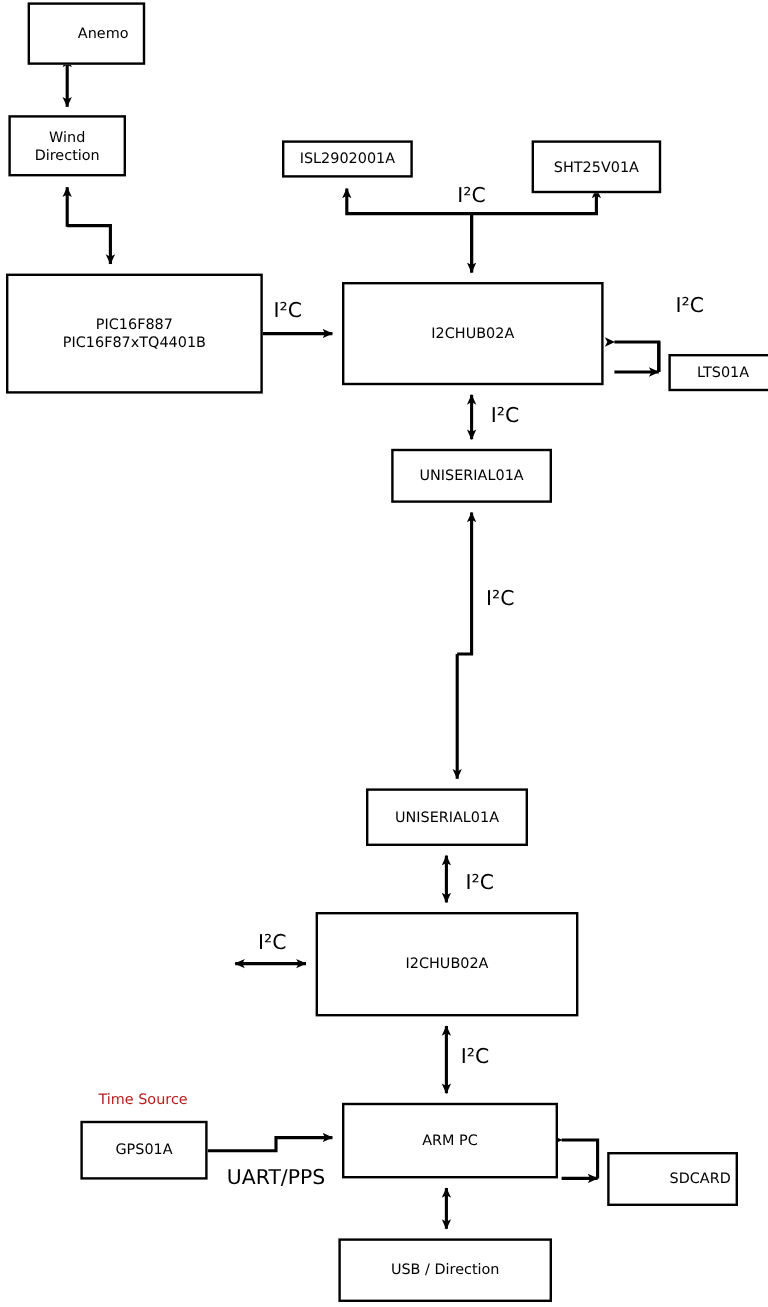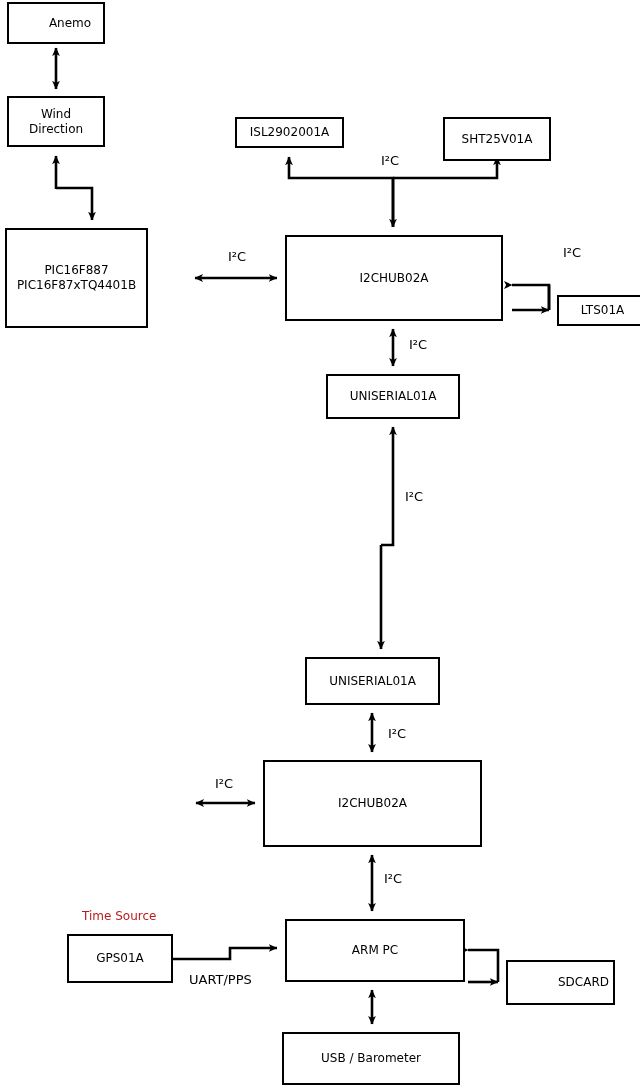--- a/index.html
+++ b/index.html
@@ -35,21 +35,21 @@
   }
   .node-label {
     font-size: 12px;
     color: #000000;
     line-height: 15px;
     white-space: pre-line;
     padding: 0 4px;
   }
   .edge-label {
     position: absolute;
-    font-size: 13px;
+    font-size: 17px;
     color: #000000;
     white-space: nowrap;
     z-index: 6;
   }
   .free-label {
     position: absolute;
     font-size: 12px;
     color: #b91c1c;
     white-space: nowrap;
     z-index: 6;
@@ -100,30 +100,30 @@
 
       <path d="M173,959 L230,959 L230,948 L277,948" marker-end="url(#arw)"></path>
 
       <path d="M498,982 L498,950 L468,950" marker-end="url(#arwback)"></path>
       <path d="M468,982 L498,982" marker-end="url(#arw)"></path>
 
       <line x1="372" y1="1024" x2="372" y2="990" marker-start="url(#arwback)" marker-end="url(#arw)"></line>
     </g>
   </svg>
 
-  <div class="node" style="left:7px; top:2px; width:98px; height:42px;padding-left:28px;">
+  <div class="node" style="left:23px; top:2px; width:98px; height:52px;padding-left:28px;">
     <span class="node-label">Anemo</span>
   </div>
 
   <div class="node" style="left:7px; top:96px; width:98px; height:51px;">
     <span class="node-label">Wind
 Direction</span>
   </div>
 
-  <div class="node" style="left:5px; top:228px; width:143px; height:100px;">
+  <div class="node" style="left:5px; top:228px; width:214px; height:100px;">
     <span class="node-label">PIC16F887
 PIC16F87xTQ4401B</span>
   </div>
 
   <div class="node" style="left:235px; top:117px; width:109px; height:31px;">
     <span class="node-label">ISL2902001A</span>
   </div>
 
   <div class="node" style="left:443px; top:117px; width:108px; height:44px;">
     <span class="node-label">SHT25V01A</span>
@@ -156,21 +156,21 @@
 
   <div class="node" style="left:285px; top:919px; width:180px; height:63px;justify-content:center;">
     <span class="node-label">ARM PC</span>
   </div>
 
   <div class="node" style="left:506px; top:960px; width:109px; height:45px;justify-content:flex-end;">
     <span class="node-label">SDCARD</span>
   </div>
 
   <div class="node" style="left:282px; top:1032px; width:178px; height:53px;">
-    <span class="node-label">USB / Barometer</span>
+    <span class="node-label">USB / Direction</span>
   </div>
 
   <span class="edge-label" style="left:381px; top:153px;">I²C</span>
   <span class="edge-label" style="left:228px; top:249px;">I²C</span>
   <span class="edge-label" style="left:563px; top:245px;">I²C</span>
   <span class="edge-label" style="left:409px; top:337px;">I²C</span>
   <span class="edge-label" style="left:405px; top:489px;">I²C</span>
   <span class="edge-label" style="left:388px; top:726px;">I²C</span>
   <span class="edge-label" style="left:215px; top:776px;">I²C</span>
   <span class="edge-label" style="left:384px; top:871px;">I²C</span>

